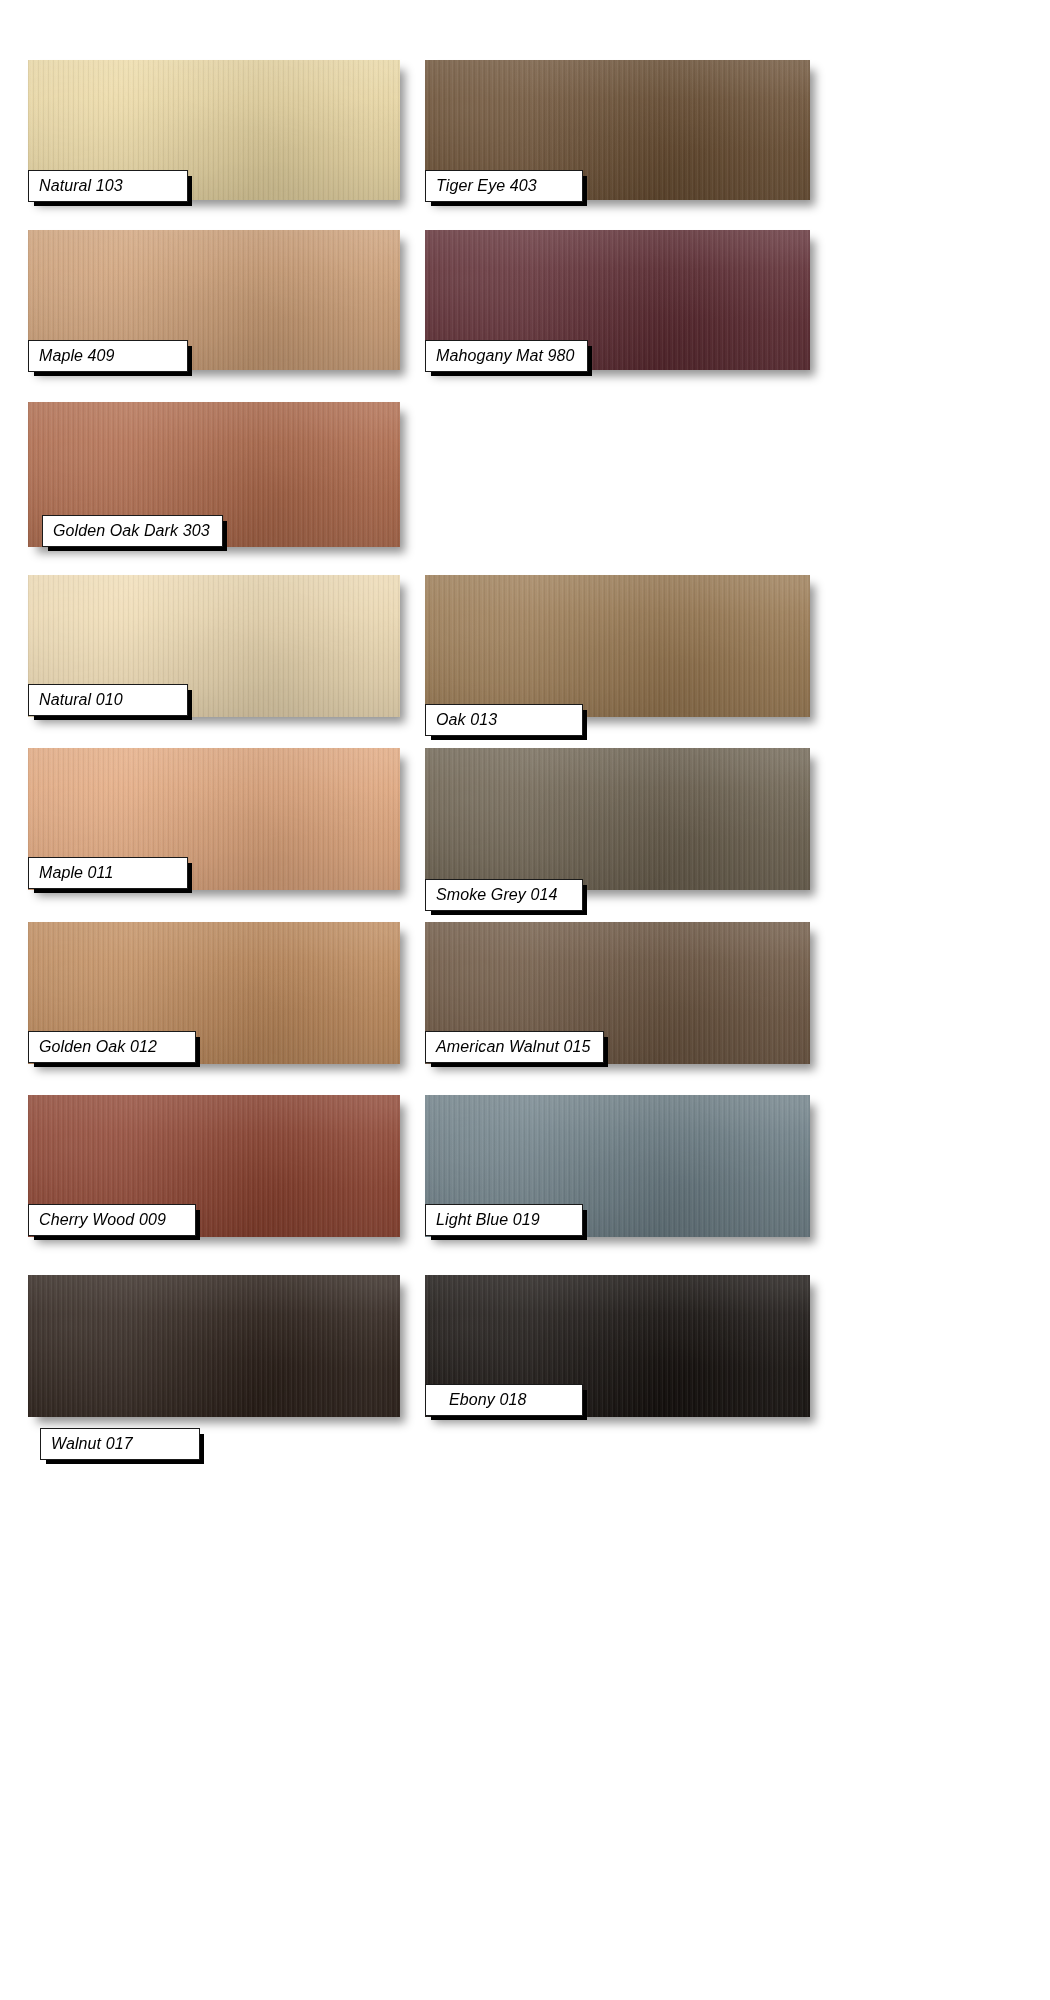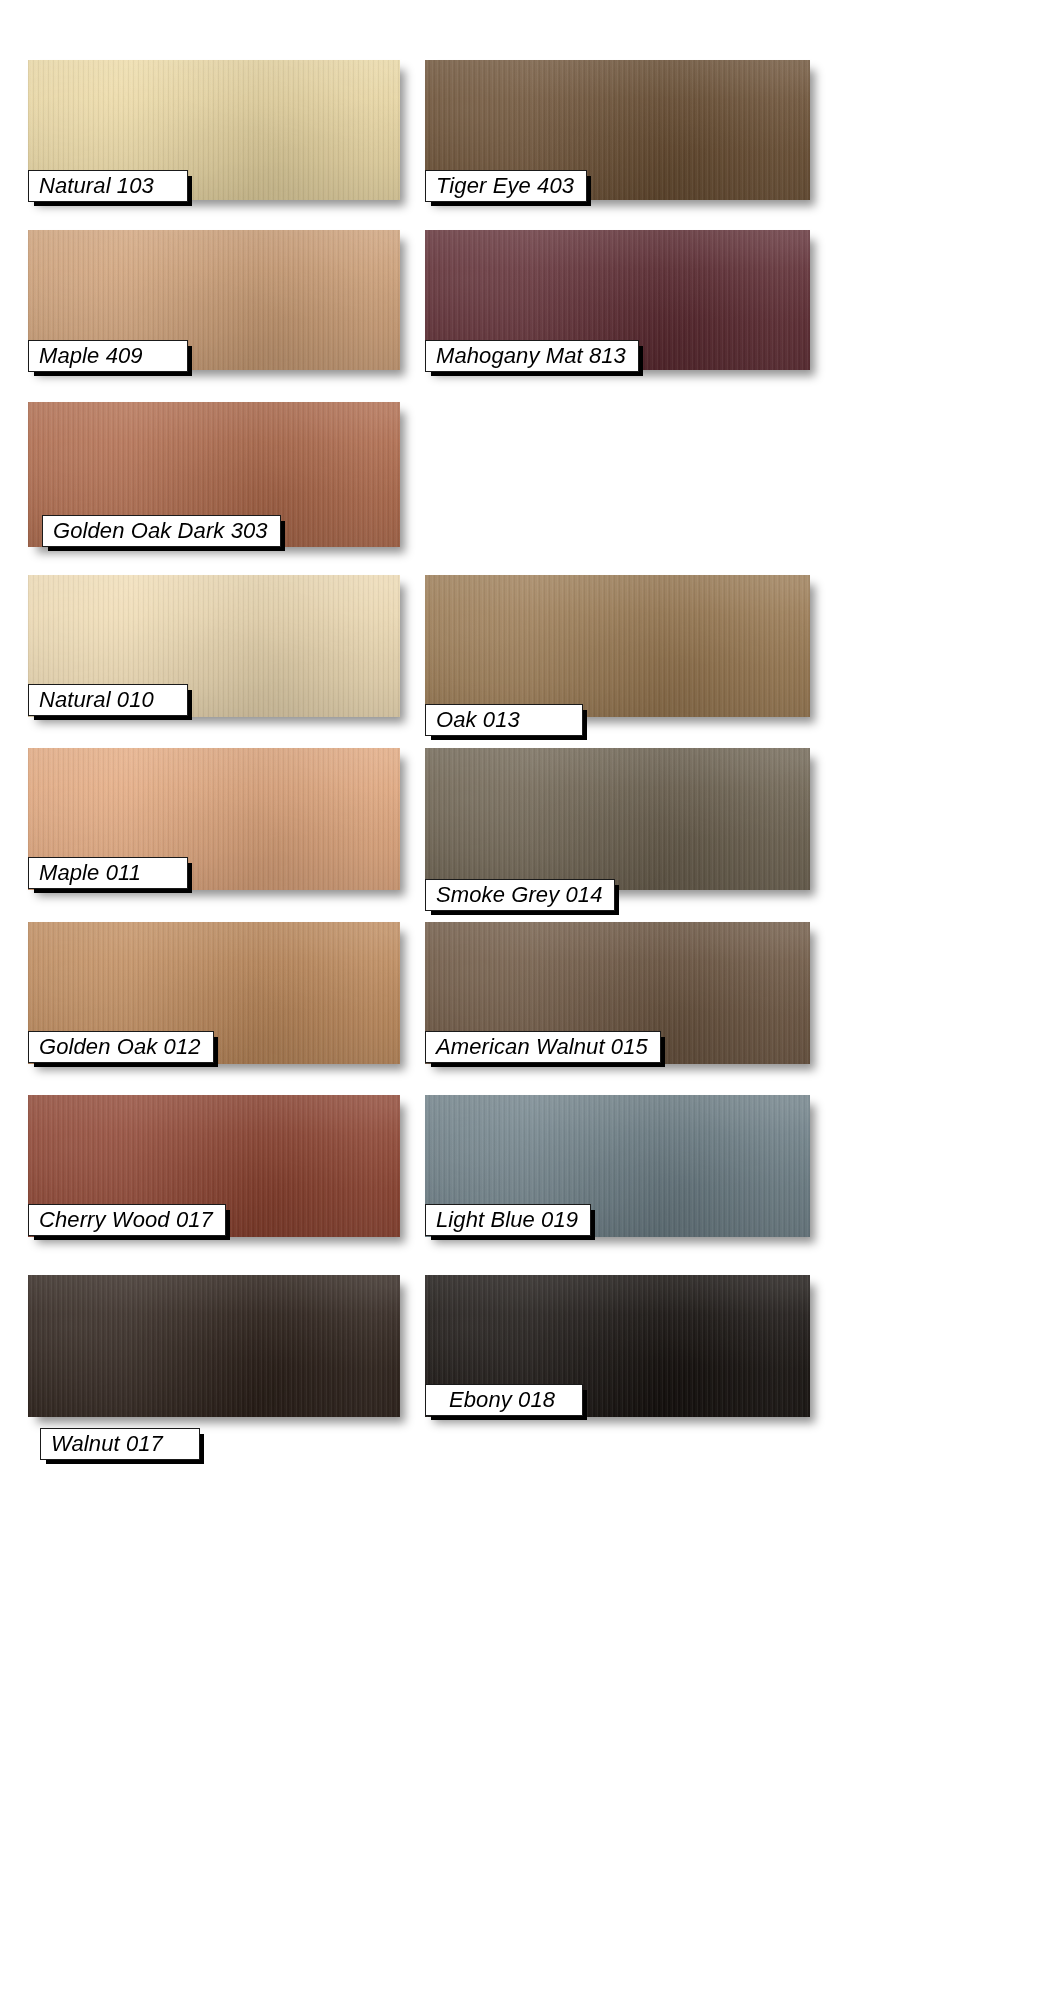--- a/index.html
+++ b/index.html
@@ -77,21 +77,21 @@
     box-shadow: 5px 5px 0 -1px #000000;
     display: flex;
     align-items: center;
     padding: 0 12px 0 10px;
     z-index: 5;
     white-space: nowrap;
   }
   .label span {
     font-family: "Liberation Sans", sans-serif;
     font-style: italic;
-    font-size: 22px;
+    font-size: 16px;
     font-weight: 400;
     color: #000000;
     letter-spacing: .1px;
     line-height: 1;
   }
 </style>
 </head>
 <body>
 
 <div id="sheet">
@@ -130,21 +130,21 @@
     </div>
     <div class="swatch" style="left: 425px; top: 230px; width: 385px; height: 140px;">
       <div class="panel">
         <div class="base" style="background: rgb(94, 43, 50);"></div>
         <div class="figure"></div>
         <div class="grain"></div>
         <div class="sheen"></div>
       </div>
     </div>
     <div class="label" style="left: 425px; top: 340px; min-width: 158px;">
-      <span>Mahogany Mat 813</span>
+      <span>Mahogany Mat 980</span>
     </div>
     <div class="swatch" style="left: 28px; top: 402px; width: 372px; height: 145px;">
       <div class="panel">
         <div class="base" style="background: rgb(176, 106, 75);"></div>
         <div class="figure"></div>
         <div class="grain"></div>
         <div class="sheen"></div>
       </div>
     </div>
     <div class="label" style="left: 42px; top: 515px; min-width: 168px;">
@@ -218,21 +218,21 @@
     </div>
     <div class="swatch" style="left: 28px; top: 1095px; width: 372px; height: 142px;">
       <div class="panel">
         <div class="base" style="background: rgb(142, 67, 48);"></div>
         <div class="figure"></div>
         <div class="grain"></div>
         <div class="sheen"></div>
       </div>
     </div>
     <div class="label" style="left: 28px; top: 1204px; min-width: 168px;">
-      <span>Cherry Wood 017</span>
+      <span>Cherry Wood 009</span>
     </div>
     <div class="swatch" style="left: 425px; top: 1095px; width: 385px; height: 142px;">
       <div class="panel">
         <div class="base" style="background: rgb(109, 127, 135);"></div>
         <div class="figure"></div>
         <div class="grain"></div>
         <div class="sheen"></div>
       </div>
     </div>
     <div class="label" style="left: 425px; top: 1204px; min-width: 158px;">

